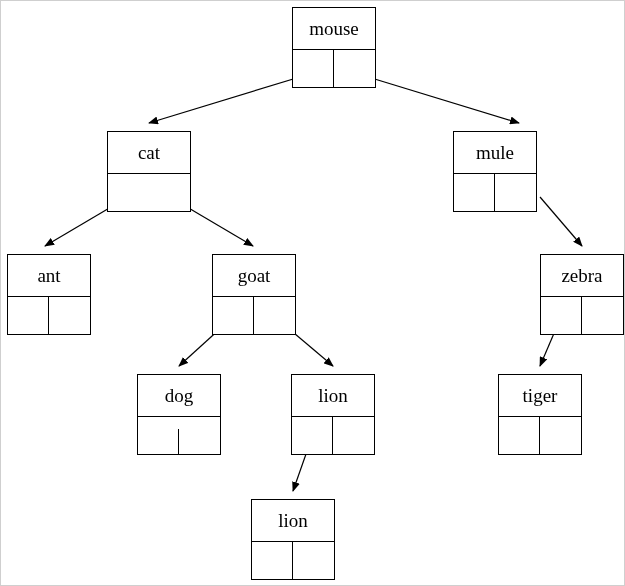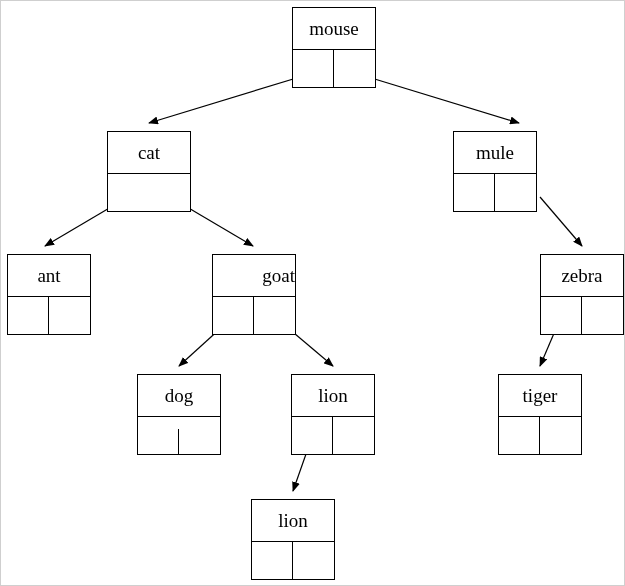--- a/index.html
+++ b/index.html
@@ -104,21 +104,21 @@
         </div>
       </div>
       <div class="tree-node" style="left: 6px; top: 253px; width: 84px; height: 81px;">
         <div class="node-label" style="height: 42px; line-height: 42px;">ant</div>
         <div class="node-pointers">
           <div class="ptr-cell left-ptr"></div>
           <div class="ptr-cell right-ptr"></div>
         </div>
       </div>
       <div class="tree-node" style="left: 211px; top: 253px; width: 84px; height: 81px;">
-        <div class="node-label" style="height: 42px; line-height: 42px; text-align: right;">goat</div>
+        <div class="node-label" style="height: 42px; line-height: 42px;">goat</div>
         <div class="node-pointers">
           <div class="ptr-cell left-ptr"></div>
           <div class="ptr-cell right-ptr"></div>
         </div>
       </div>
       <div class="tree-node" style="left: 539px; top: 253px; width: 84px; height: 81px;">
         <div class="node-label" style="height: 42px; line-height: 42px;">zebra</div>
         <div class="node-pointers">
           <div class="ptr-cell left-ptr"></div>
           <div class="ptr-cell right-ptr"></div>

